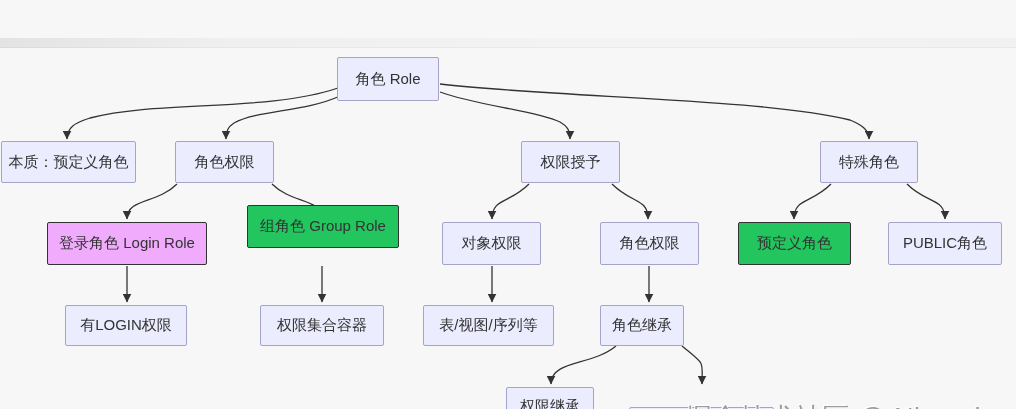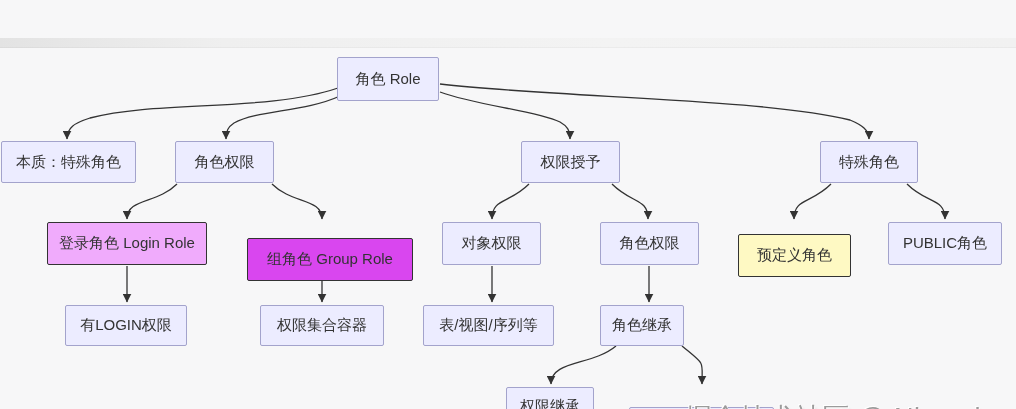--- a/index.html
+++ b/index.html
@@ -82,45 +82,45 @@
     <path class="edge" d="M 649 228 L 649 264" marker-end="url(#arrowhead)"></path>
     <path class="edge" d="M 616 308 C 592 328, 551 322, 551 346" marker-end="url(#arrowhead)"></path>
     <path class="edge" d="M 682 308 C 706 328, 702 322, 702 346" marker-end="url(#arrowhead)"></path>
   </svg>
 
   <div class="node" style="left:337px;top:19px;width:102px;height:44px">
     <span>角色 Role</span>
   </div>
 
   <div class="node" style="left:1px;top:103px;width:135px;height:42px">
-    <span>本质：特殊角色</span>
+    <span>本质：预定义角色</span>
   </div>
   <div class="node" style="left:175px;top:103px;width:99px;height:42px">
     <span>角色权限</span>
   </div>
   <div class="node" style="left:521px;top:103px;width:99px;height:42px">
     <span>权限授予</span>
   </div>
   <div class="node" style="left:820px;top:103px;width:98px;height:42px">
     <span>特殊角色</span>
   </div>
 
   <div class="node hl" style="left: 47px; top: 184px; width: 160px; height: 43px; background-color: #f0abfc;">
     <span>登录角色 Login Role</span>
   </div>
-  <div class="node hl" style="left: 247px; top: 200px; width: 166px; height: 43px; background-color: #d946ef;">
+  <div class="node hl" style="left: 247px; top: 167px; width: 152px; height: 43px; background-color: #22c55e;">
     <span>组角色 Group Role</span>
   </div>
   <div class="node" style="left:442px;top:184px;width:99px;height:43px">
     <span>对象权限</span>
   </div>
   <div class="node" style="left:600px;top:184px;width:99px;height:43px">
     <span>角色权限</span>
   </div>
-  <div class="node hl" style="left: 738px; top: 196px; width: 113px; height: 43px; background-color: #fef9c3;">
+  <div class="node hl" style="left: 738px; top: 184px; width: 113px; height: 43px; background-color: #22c55e;">
     <span>预定义角色</span>
   </div>
   <div class="node" style="left:888px;top:184px;width:114px;height:43px">
     <span>PUBLIC角色</span>
   </div>
 
   <div class="node" style="left:65px;top:267px;width:122px;height:41px">
     <span>有LOGIN权限</span>
   </div>
   <div class="node" style="left:260px;top:267px;width:124px;height:41px">

